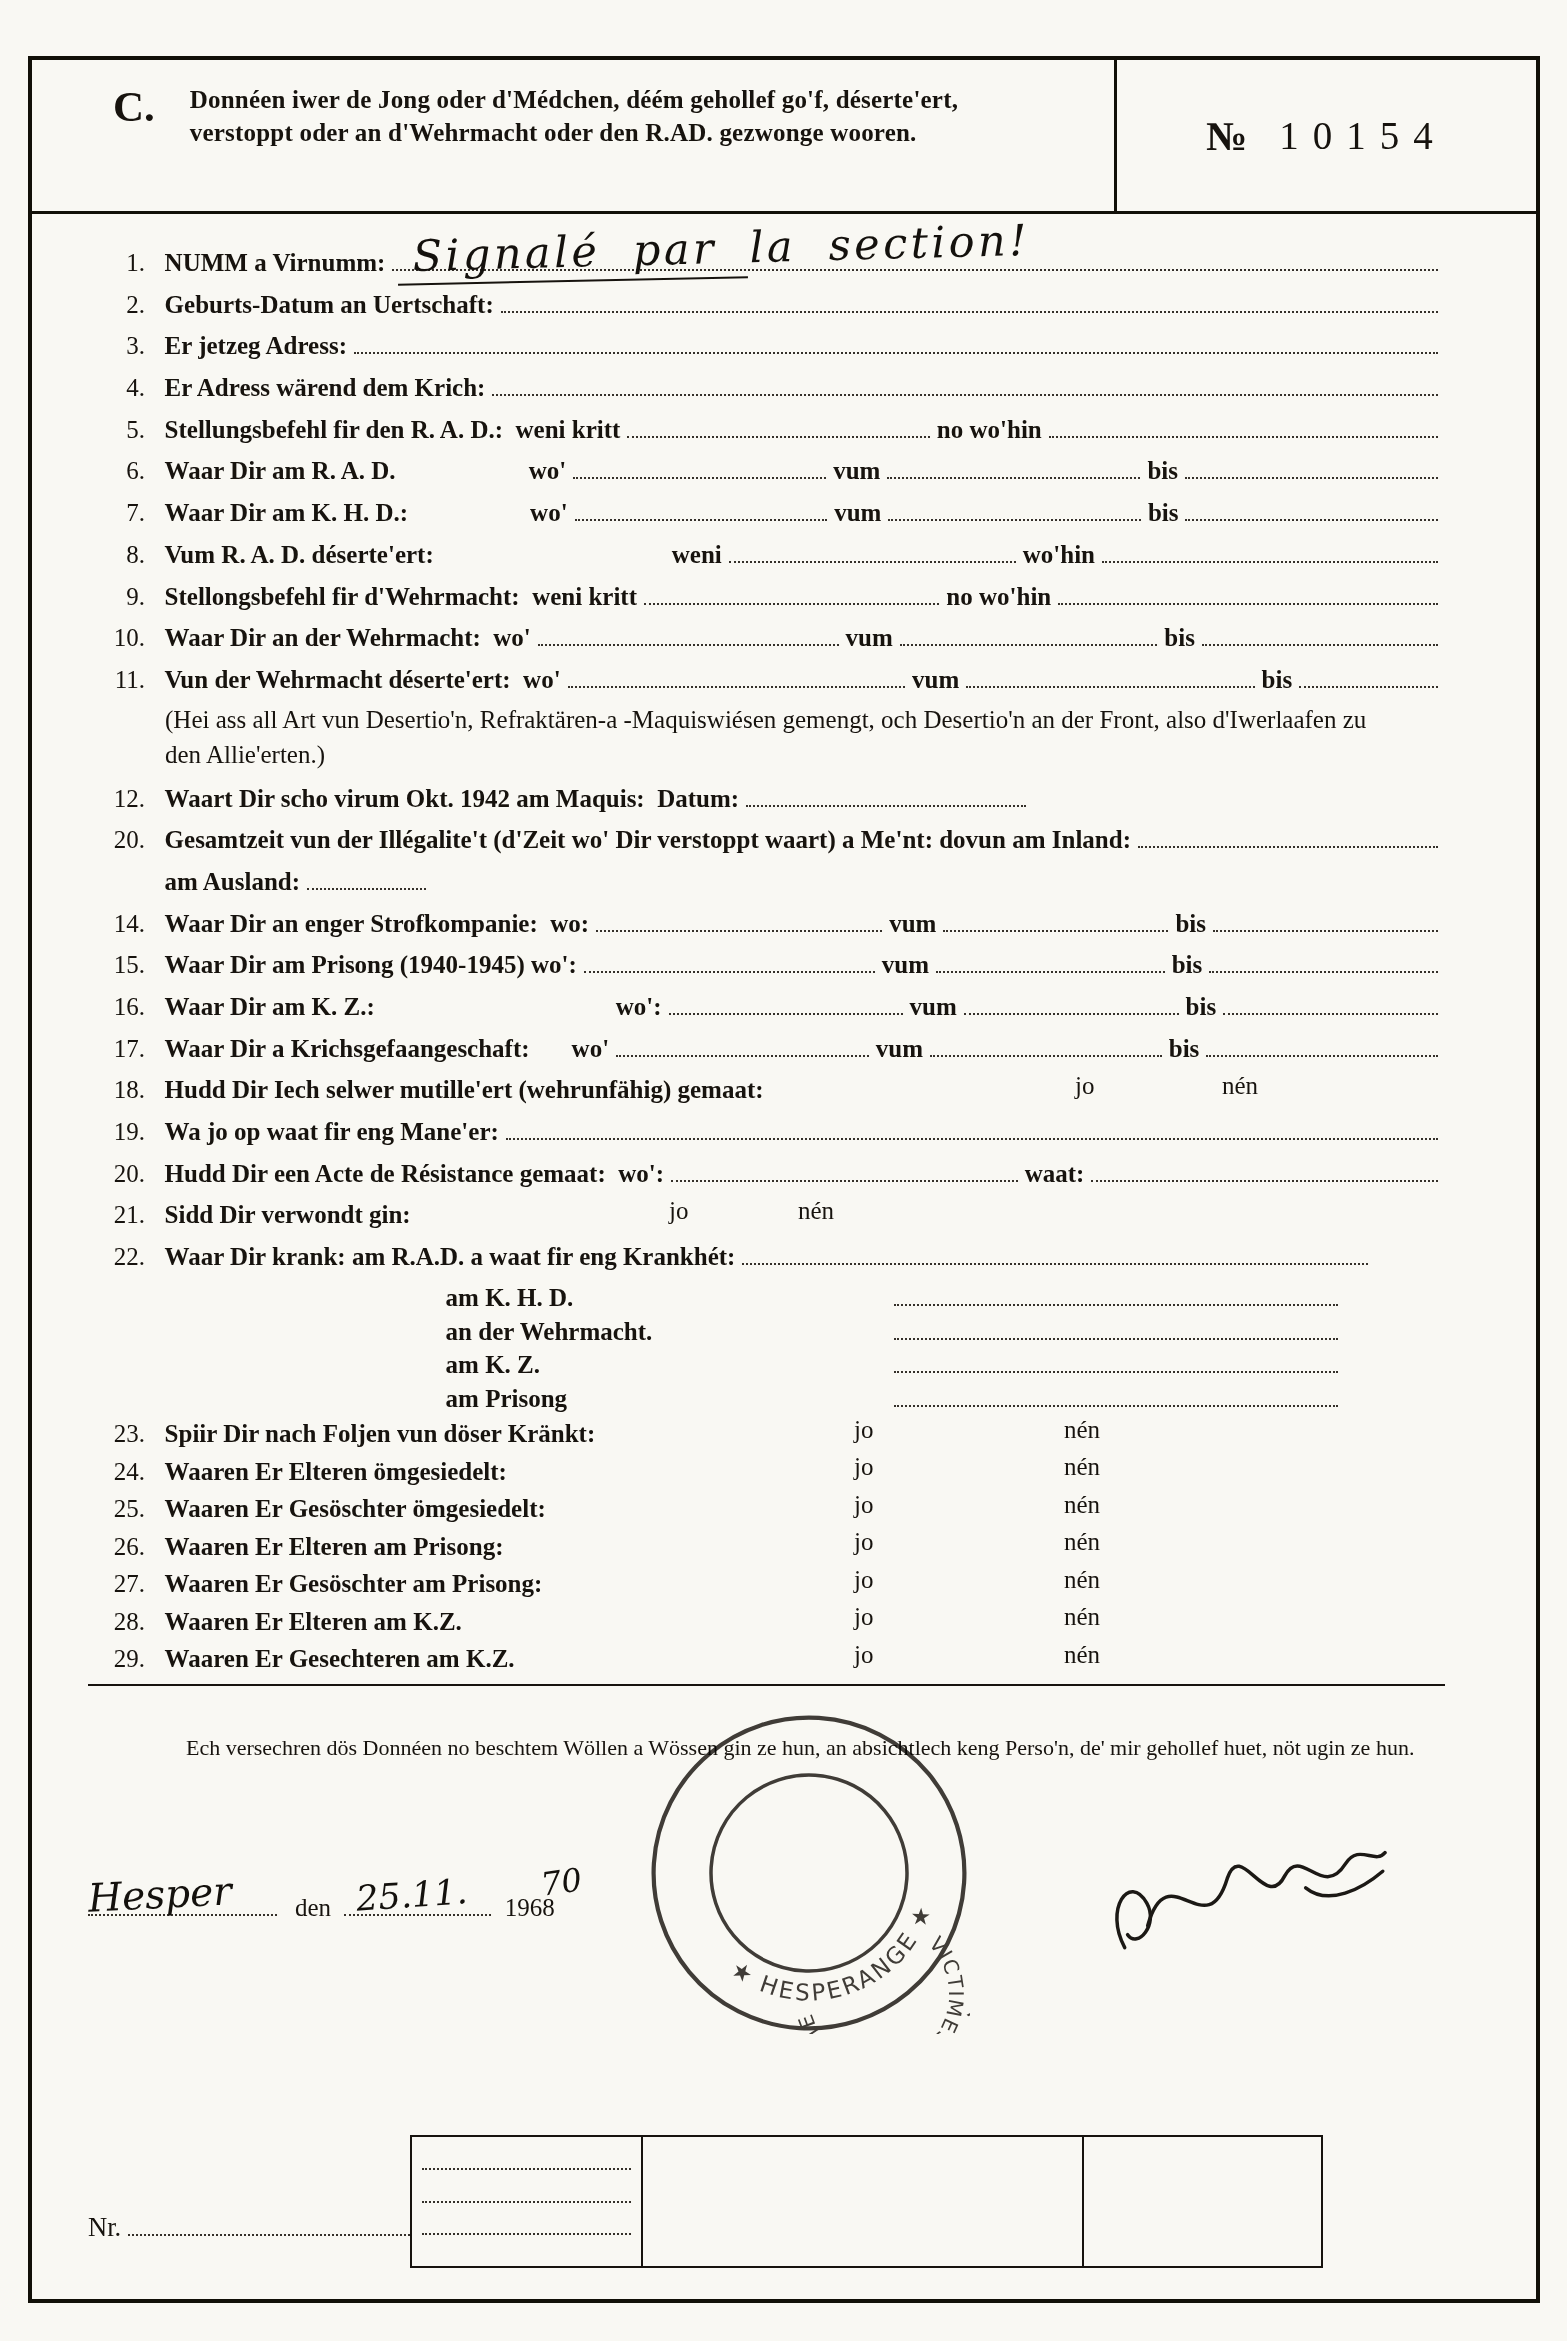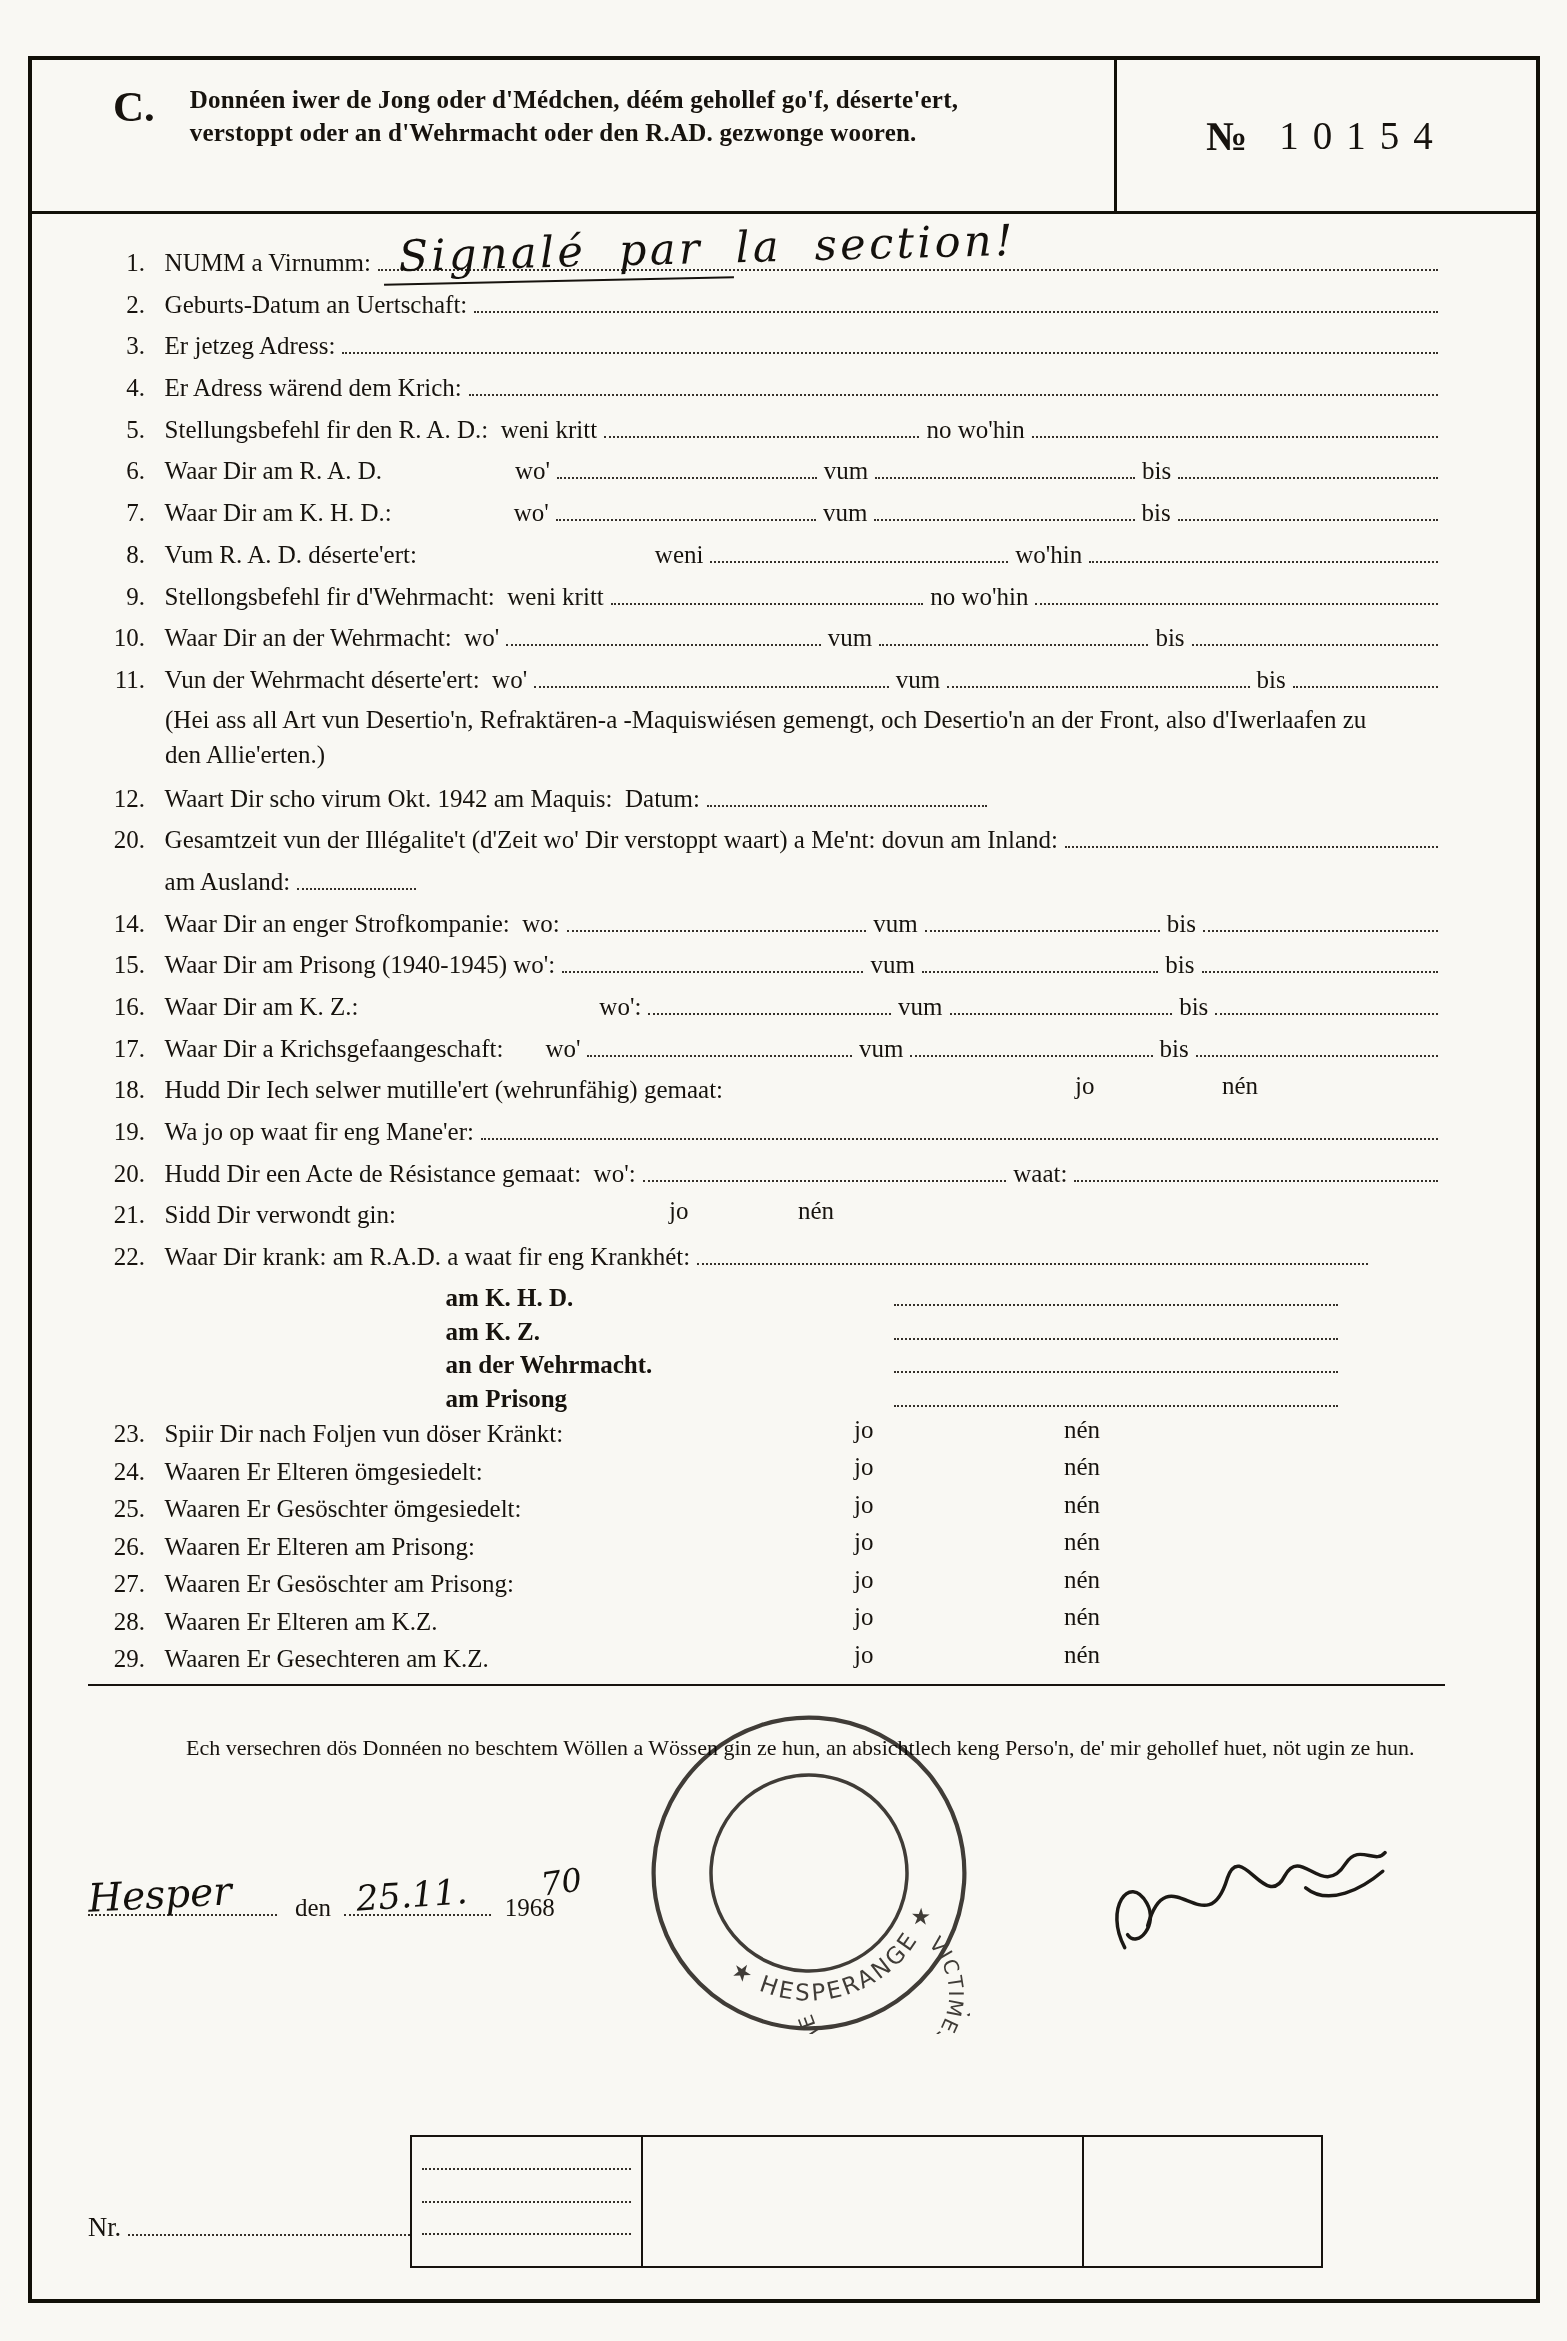--- a/index.html
+++ b/index.html
@@ -16,21 +16,21 @@
   .hdr-desc{font-size:25px;font-weight:700;line-height:1.3;max-width:861px;letter-spacing:0.2px;}
   .hdr-no{width:419px;border-left:3.5px solid #121008;display:flex;align-items:center;justify-content:center;gap:32px;}
   .nsign{font-size:41px;font-weight:700;}
   .nval{font-size:39px;letter-spacing:14px;}
 
   
   .qs{position:absolute;left:0;right:0;top:155px;padding:31px 91px 0 56px;}
   .q{display:flex;align-items:baseline;position:relative;margin:0 0 7.7px 0;
      font-size:25px;line-height:34px;min-height:34px;}
   .qn{flex:none;width:57px;text-align:right;margin-right:19.6px;}
-  .ql{flex:none;white-space:pre;}
+  .ql{flex:none;white-space:pre;font-weight:bold;}
   .d{flex:1 1 42px;height:0;border-bottom:2.1px dotted #35302a;margin:0 7px;align-self:baseline;}
   .dw400{flex:0 0 280px;} .dw170{flex:0 0 119px;}
   .f09{flex:.9 1 42px;} .f12{flex:1.2 1 42px;} .dshort{flex:.45 1 28px;}
   .sp60{flex:none;width:42px;} .sp175{flex:none;width:122px;} .sp190{flex:none;width:133px;}
   .sp340{flex:none;width:238px;} .sp345{flex:none;width:241px;}
   .mr110{margin-right:77px;}
   .jo,.nen{position:absolute;bottom:4.2px;}
   .r18 .jo{left:987px;} .r18 .nen{left:1134px;}
   .r21 .jo{left:581px;}  .r21 .nen{left:710px;}
   .rj{margin-bottom:3.5px;}
@@ -283,26 +283,26 @@
         <span class="ql">Waar Dir krank: am R.A.D. a waat fir eng Krankhét:</span>
         <span class="d mr110"></span>
       </div>
       <div class="q q22s">
         <span class="qn"></span>
         <span class="q22l">am K. H. D.</span>
         <span class="d q22d"></span>
       </div>
       <div class="q q22s">
         <span class="qn"></span>
-        <span class="q22l">am K. Z.</span>
+        <span class="q22l">an der Wehrmacht.</span>
         <span class="d q22d"></span>
       </div>
       <div class="q q22s">
         <span class="qn"></span>
-        <span class="q22l">an der Wehrmacht.</span>
+        <span class="q22l">am K. Z.</span>
         <span class="d q22d"></span>
       </div>
       <div class="q q22s">
         <span class="qn"></span>
         <span class="q22l">am Prisong</span>
         <span class="d q22d"></span>
       </div>
 
       <div class="q rj">
         <span class="qn">23.</span>

